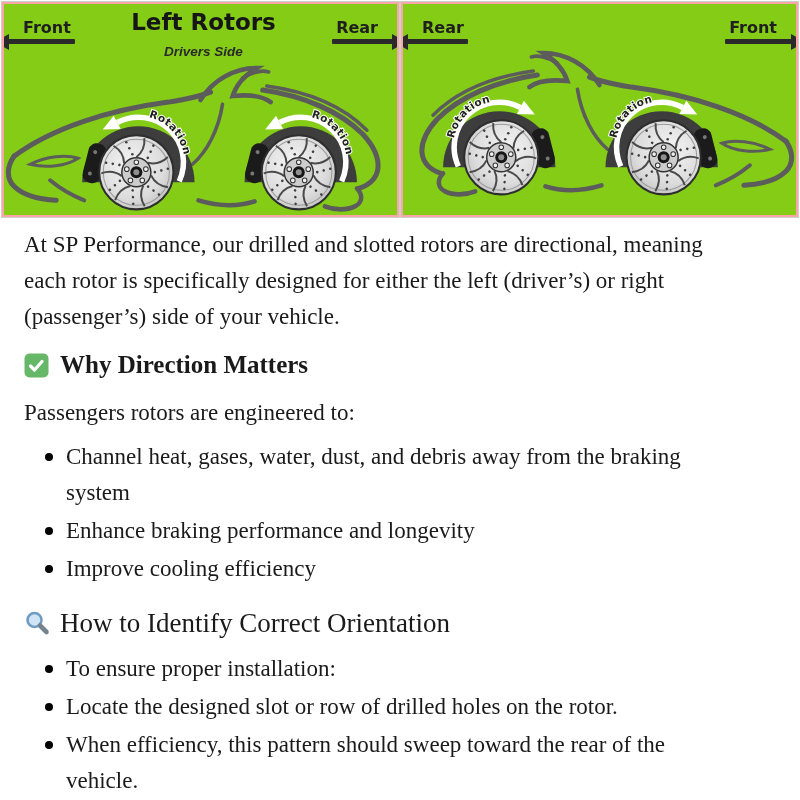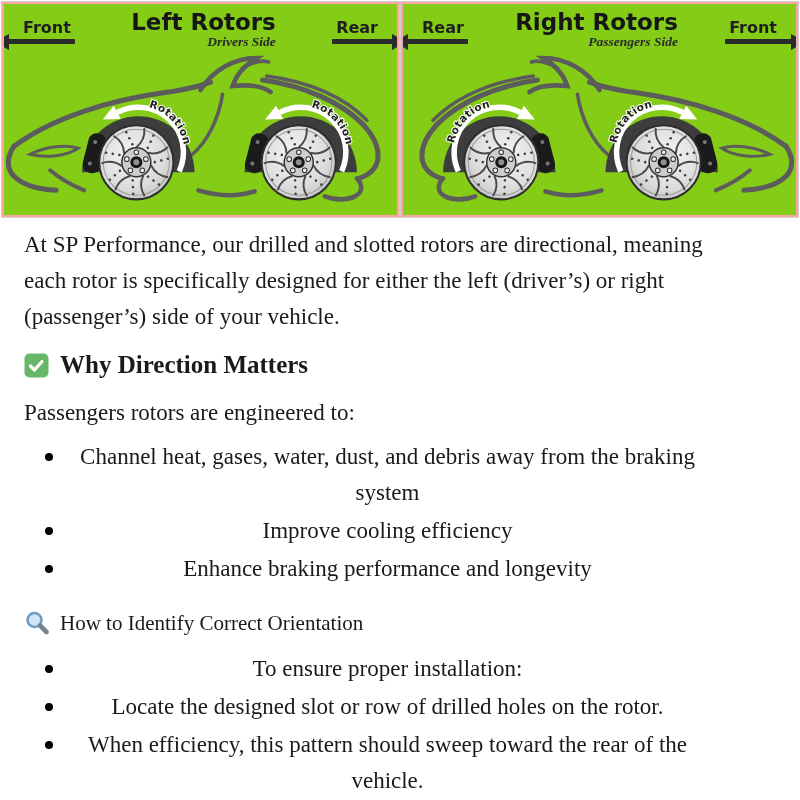--- a/index.html
+++ b/index.html
@@ -3,43 +3,43 @@
 <meta charset="utf-8">
 <style>
   html,body{margin:0;padding:0;background:#fff;width:800px;}
   body{font-family:"Liberation Serif", serif; color:#1a1a1a; overflow:hidden; height:800px;}
 
   
   .hero{display:flex; gap:2px; padding:2px 2px 0 2px; height:217px; box-sizing:border-box;}
   .panel{flex:1; border:2px solid #fca5a5; background:#84cc16; position:relative; overflow:hidden;
          box-shadow:0 0 0 1px #cfcfcf;}
   .panel-head{display:flex; justify-content:space-between; align-items:flex-start; padding:5px 16px 0 16px;}
-  .titles{text-align:right; line-height:1.05; margin-top:1px;}
+  .titles{text-align:center; line-height:1.05; margin-top:1px;}
   .diag-title{font-family:"DejaVu Sans",sans-serif; font-weight:bold; font-size:23px; color:#161616;}
-  .diag-sub{font-family:Liberation Serif, serif; font-weight:bold; font-style:italic; font-size:13.5px; color:#2a2a2a; margin-top:1px;}
+  .diag-sub{font-family:Liberation Sans, sans-serif; font-weight:bold; font-style:italic; font-size:13.5px; color:#2a2a2a; margin-top:11px;}
   .dir{position:relative; margin-top:9px; font-family:"DejaVu Sans",sans-serif; font-weight:bold; font-size:16px; color:#1f1f1f; padding:0 3px 7px 3px;}
   .dir .bar{position:absolute; bottom:0; height:5px; background:#2a2a2a; border-radius:1px;}
   .dir.left  .bar{left:-13px; right:-1px;}
   .dir.right .bar{left:-1px; right:-13px;}
   .dir .head{position:absolute; bottom:-6px; width:0; height:0; border-top:8.5px solid transparent; border-bottom:8.5px solid transparent;}
   .dir.left  .head{left:-26px; border-right:15px solid #2a2a2a;}
   .dir.right .head{right:-26px; border-left:15px solid #2a2a2a;}
   .car-svg{display:block; width:100%; height:auto; margin-top:1px;}
   .rot-text{font-family:"DejaVu Sans",sans-serif; font-weight:bold; font-size:10.5px; fill:#1f1f1f;
             paint-order:stroke; stroke:#ffffff; stroke-width:2px; letter-spacing:.5px;}
 
   
   .content{padding:8px 26px 0 24px; font-size:23px; line-height:36px;}
   .intro{margin:2px 0 12px 0; max-width:700px;}
   .h2row{margin:10px 0 0 0; font-size:25px; font-weight:bold; line-height:36px; display:flex; align-items:center; gap:11px;}
-  .h3row{margin:18px 0 0 0; font-size:21px; font-weight:normal; line-height:36px; display:flex; align-items:center; gap:9px;}
+  .h3row{margin:18px 0 0 0; font-size:27px; font-weight:normal; line-height:36px; display:flex; align-items:center; gap:9px;}
   .lead{margin:12px 0 0 0;}
   ul{list-style:none; margin:8px 0 0 0; padding:0 0 0 20px; max-width:665px;}
   ul.second{margin-top:10px;}
-  li{position:relative; padding-left:22px; margin:0 0 2px 0;text-align:center;}
+  li{position:relative; padding-left:22px; margin:0 0 2px 0;}
   li::before{content:""; position:absolute; left:1px; top:14px; width:8px; height:8px; border-radius:50%; background:#000;}
   .emoji-svg{flex:0 0 auto;}
 </style>
 </head>
 <body>
 
 <svg width="0" height="0" style="position:absolute" aria-hidden="true">
   <defs>
     <radialGradient id="rg" cx="42%" cy="40%" r="65%">
       <stop offset="0%" stop-color="#f4f4f4"></stop>
@@ -149,24 +149,20 @@
     </svg>
   </div>
 
   <div class="panel">
     <div class="panel-head">
       <span class="dir left">
         <span>Rear</span>
         <span class="bar"></span>
         <span class="head"></span>
       </span>
-      <span class="titles">
-        <div class="diag-title">Right Rotors</div>
-        <div class="diag-sub">Passengers Side</div>
-      </span>
       <span class="dir right">
         <span>Front</span>
         <span class="bar"></span>
         <span class="head"></span>
       </span>
     </div>
     <svg class="car-svg" viewBox="0 0 392 162">
       <g transform="translate(392,0) scale(-1,1)">
           <use href="#car-art"></use>
         </g>
@@ -187,22 +183,22 @@
       <rect x="0.5" y="0.5" width="24" height="24" rx="5" fill="#67b768"></rect>
       <path d="M 6.5,13 L 10.5,17 L 18,8.5" stroke="#fff" stroke-width="3.2" fill="none" stroke-linecap="round" stroke-linejoin="round"></path>
     </svg>
     <span>Why Direction Matters</span>
   </div>
 
   <p class="lead">Passengers rotors are engineered to:</p>
 
   <ul>
     <li>Channel heat, gases, water, dust, and debris away from the braking system</li>
+    <li>Enhance braking performance and longevity</li>
     <li>Improve cooling efficiency</li>
-    <li>Enhance braking performance and longevity</li>
   </ul>
 
   <div class="h3row">
     <svg class="emoji-svg" width="27" height="27" viewBox="0 0 27 27">
       <circle cx="10.5" cy="10" r="7" fill="#cfe4f6" stroke="#6f9cc0" stroke-width="2.6"></circle>
       <line x1="16" y1="15.5" x2="22.5" y2="22" stroke="#76848f" stroke-width="4.6" stroke-linecap="round"></line>
     </svg>
     <span>How to Identify Correct Orientation</span>
   </div>
 

